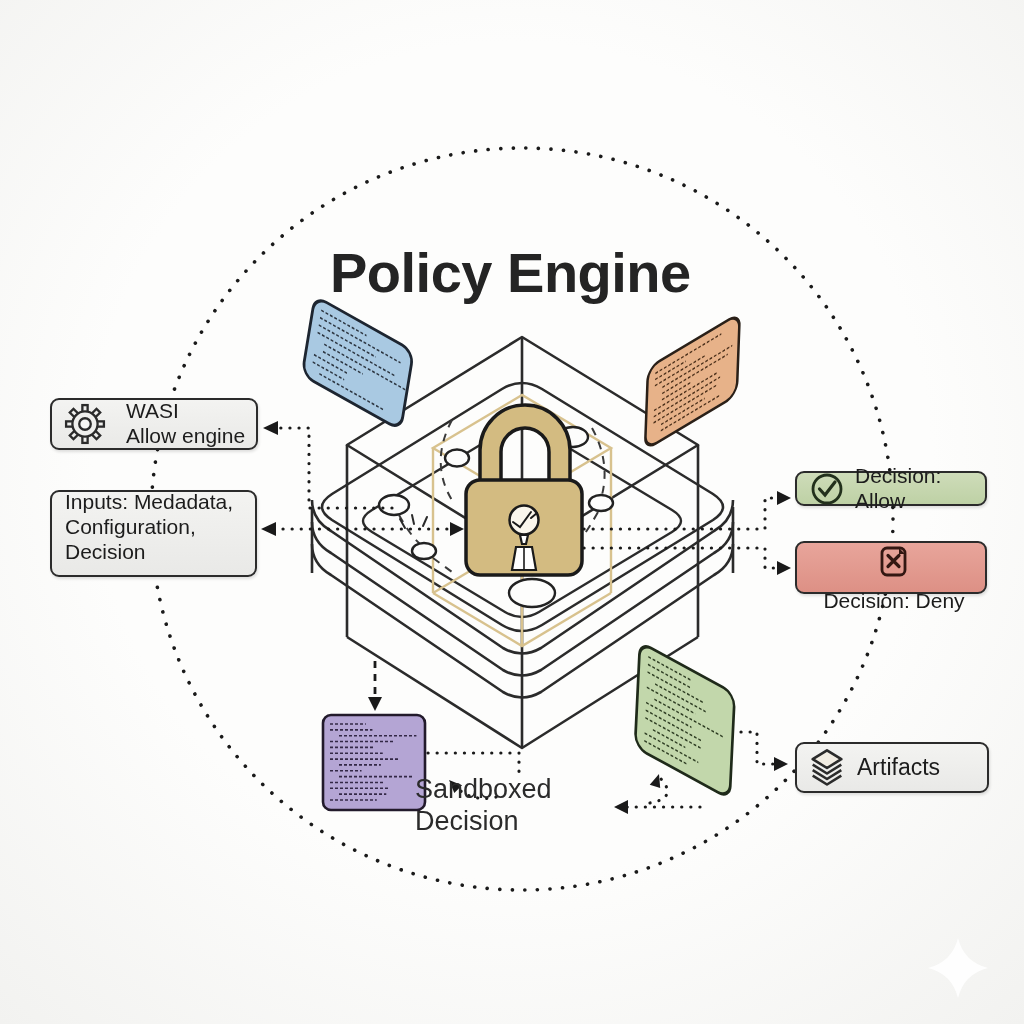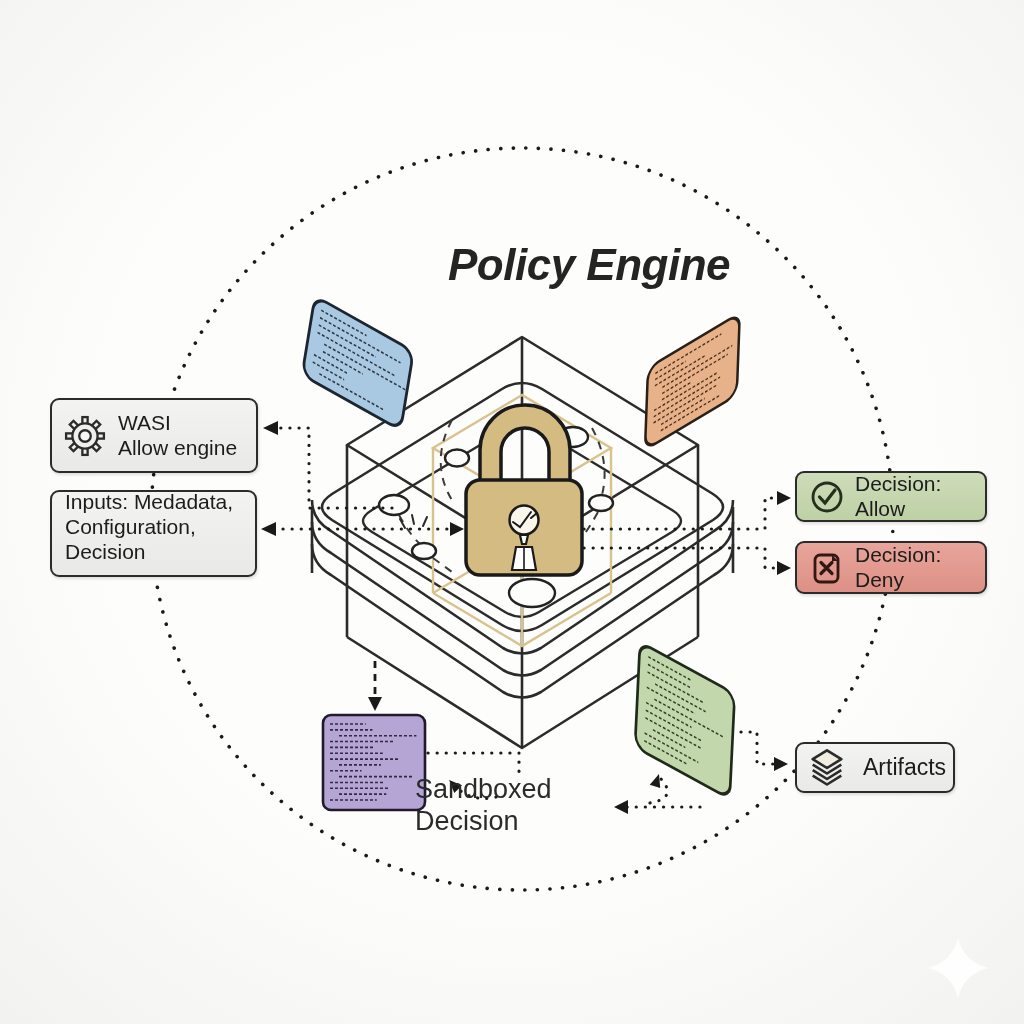--- a/index.html
+++ b/index.html
@@ -12,29 +12,29 @@
   .lbl{position:absolute;z-index:2;}
   .nbox{
     position:absolute;z-index:2;box-sizing:border-box;
     border:2.5px solid #2b2b2b;border-radius:9px;
     background:linear-gradient(180deg,#f3f3f1 0%,#e9e9e7 100%);
     box-shadow:1px 2px 3px rgba(0,0,0,.12);
     display:flex;align-items:center;
   }
   .nbox .txt{line-height:1.18;font-size:21px;color:#1c1c1c;}
   .ic{flex:0 0 auto;display:flex;align-items:center;justify-content:center;}
-  #title{left:330px;top:240px;width:400px;text-align:right;
-    font-size:44px;font-weight:bold;color:#242424;letter-spacing:-.5px;font-style:italic;}
-  #wasi-box{left:50px;top:398px;width:208px;height:75px;padding:0 0 0 12px;gap:12px;}
+  #title{left:330px;top:240px;width:400px;text-align:left;
+    font-size:56px;font-weight:bold;color:#242424;letter-spacing:-.5px;}
+  #wasi-box{left:50px;top:398px;width:208px;height:52px;padding:0 0 0 12px;gap:20px;}
   #inputs-box{left:50px;top:490px;width:207px;height:87px;padding:0 8px 12px 13px;}
-  #allow-box{left:795px;top:471px;width:192px;height:51px;padding:0 6px 0 12px;gap:10px;
+  #allow-box{left:795px;top:471px;width:192px;height:35px;padding:0 6px 0 12px;gap:10px;
     background:linear-gradient(180deg,#cedcb9 0%,#bed1a5 100%);}
   #deny-box{left:795px;top:541px;width:192px;height:53px;padding:0 6px 0 12px;gap:10px;
-    background:linear-gradient(180deg,#e8a59b 0%,#dd9085 100%);}
-  #artifacts-box{left:795px;top:742px;width:160px;height:51px;padding:0 6px 0 8px;gap:14px;}
+    background:linear-gradient(180deg,#e8a59b 0%,#dd9085 100%);flex-direction:column;}
+  #artifacts-box{left:795px;top:742px;width:194px;height:51px;padding:0 6px 0 8px;gap:8px;}
   #artifacts-box .txt{font-size:23px;}
   #sandbox-label{left:415px;top:773px;width:240px;
     font-size:27px;color:#2b2b2b;line-height:1.2;}
 </style>
 </head>
 <body>
 
 <div id="stage">
 
   <svg id="wire" width="1024" height="1024" viewBox="0 0 1024 1024">

